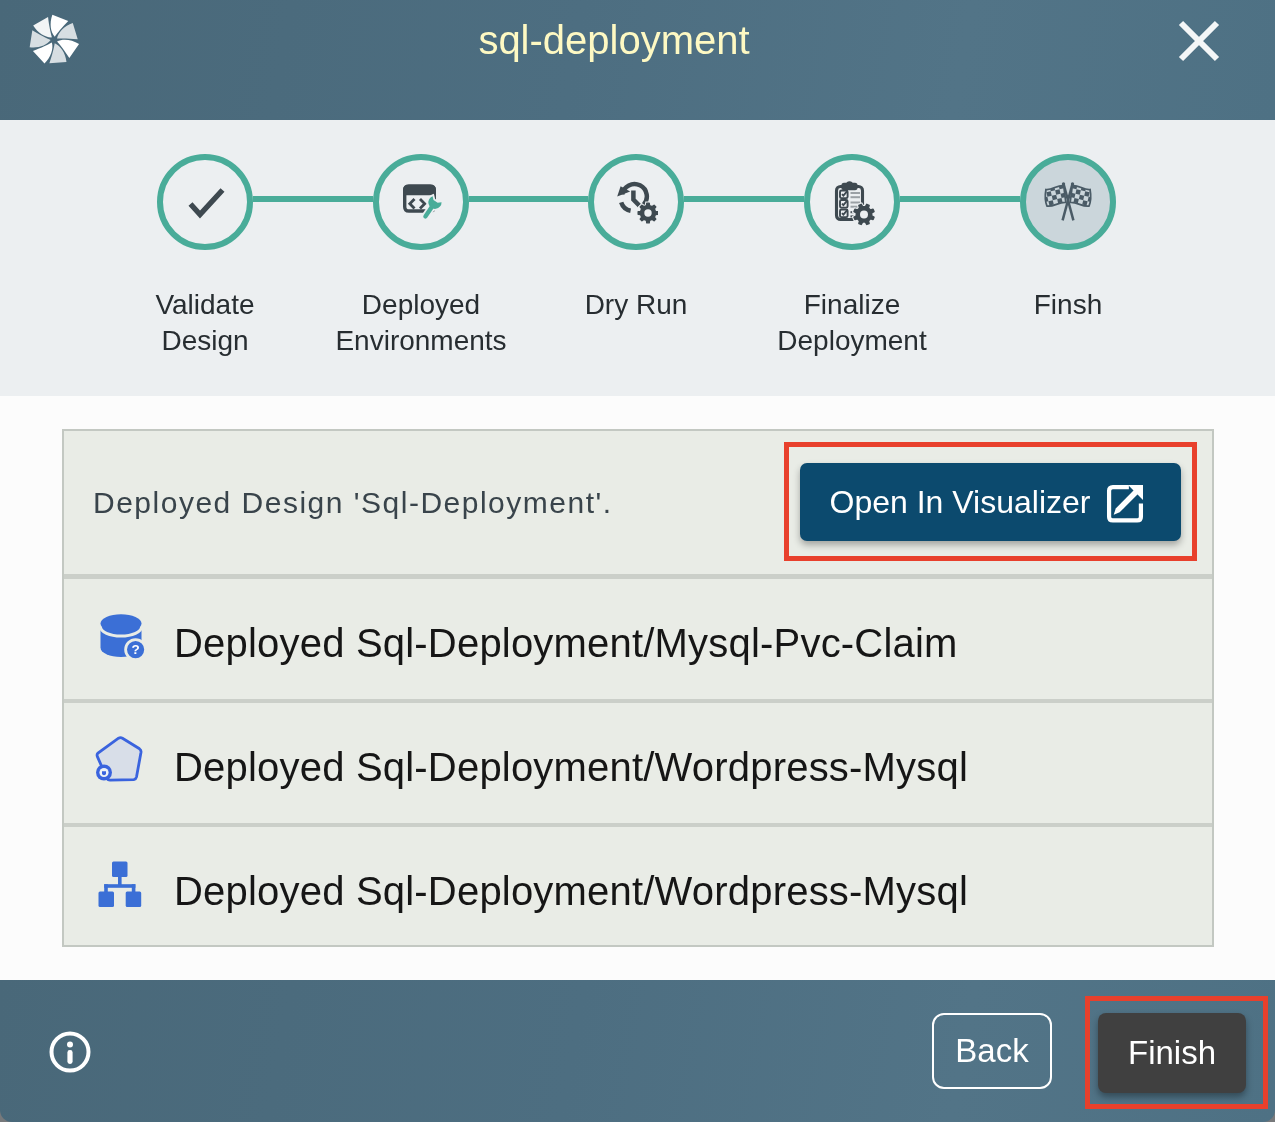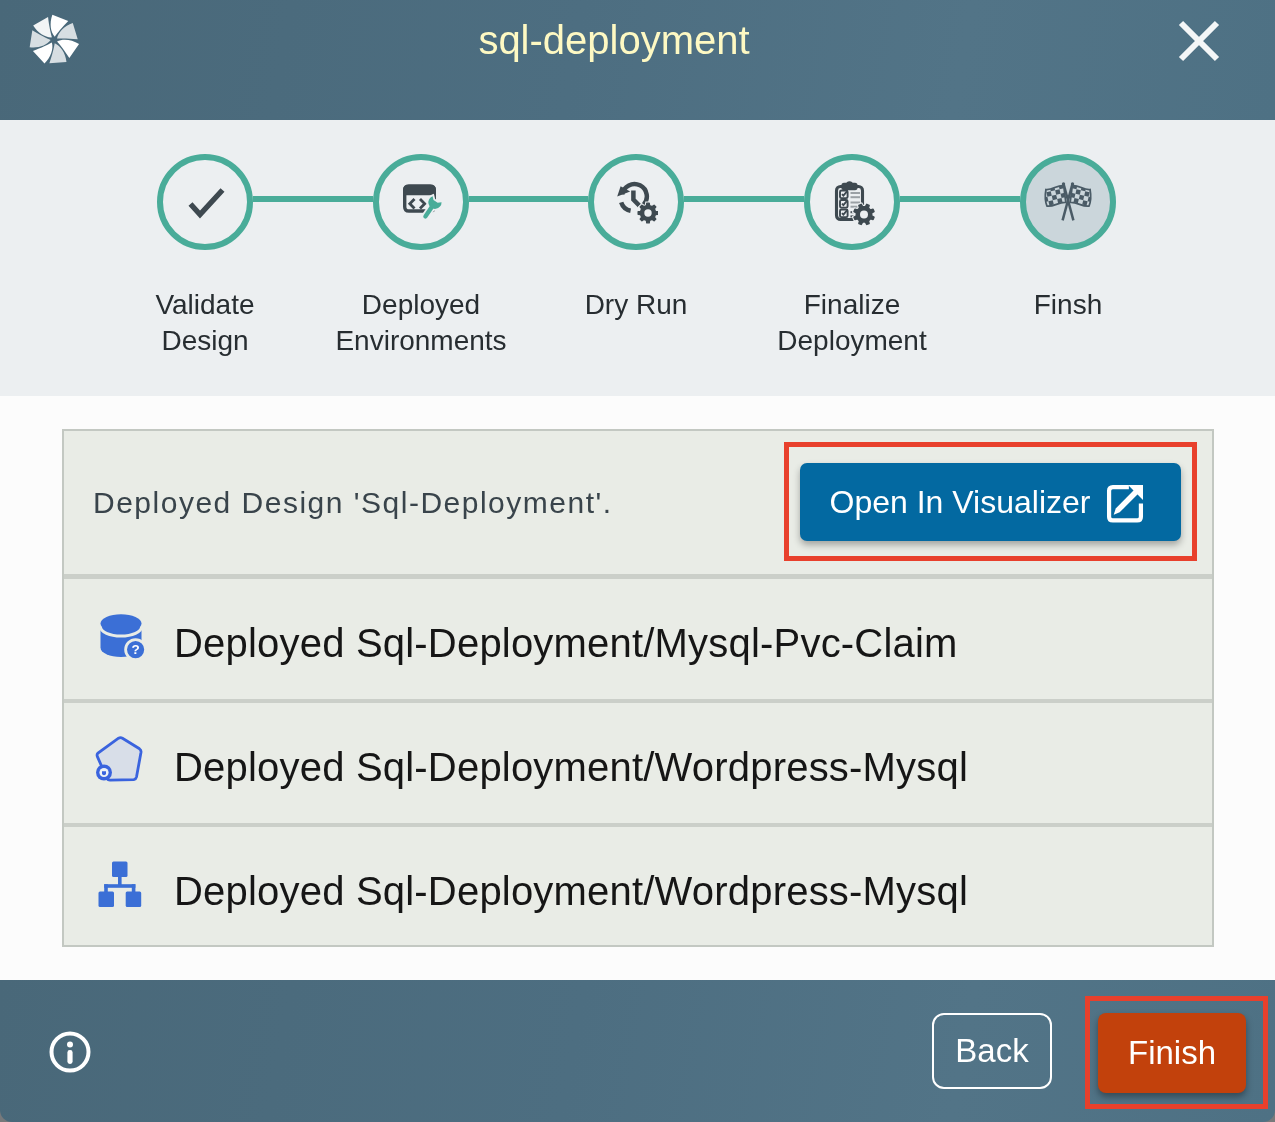--- a/index.html
+++ b/index.html
@@ -15,27 +15,27 @@
        background:linear-gradient(100deg,#496879 0%,#4d6e81 45%,#527487 75%,#4e7184 100%);
        border-radius:0 0 12px 12px}
   .circ{position:absolute;width:84px;height:84px;border-radius:50%;border:6px solid #49AC99;background:#ECEFF1}
   .circ5{background:#CBD6DB}
   .conn{position:absolute;top:196px;height:6px;background:#49AC99}
   .slabel{position:absolute;top:287px;font-size:28px;line-height:36px;color:#272D31;text-align:center;white-space:pre-line}
   .listbox{position:absolute;left:62px;top:429px;width:1152px;height:518px;
            border:2px solid #C3C8C2;background:#CBCFC9;box-sizing:border-box}
   .row{position:absolute;left:0;width:1148px;background:#E9ECE6}
   .rowtext{position:absolute;font-size:40px;color:#161616;white-space:nowrap;letter-spacing:0.2px}
-  .btn-viz{position:absolute;left:800px;top:463px;width:381px;height:78px;background:#0369a1;border-radius:7px;
+  .btn-viz{position:absolute;left:800px;top:463px;width:381px;height:78px;background:#0c4a6e;border-radius:7px;
            box-shadow:0 4px 7px rgba(0,0,0,0.3);color:#fff;font-size:32px;display:flex;align-items:center;justify-content:center}
   .redbox1{position:absolute;left:784px;top:442px;width:413px;height:119px;border:5px solid #E8402C;box-sizing:border-box}
   .redbox2{position:absolute;left:1085px;top:996px;width:183px;height:113px;border:5px solid #E8402C;box-sizing:border-box}
   .btn-back{position:absolute;left:932px;top:1013px;width:120px;height:76px;border:2.5px solid #fff;border-radius:12px;
             box-sizing:border-box;color:#fff;font-size:33px;display:flex;align-items:center;justify-content:center}
-  .btn-finish{position:absolute;left:1098px;top:1013px;width:148px;height:80px;background:#c2410c;border-radius:8px;
+  .btn-finish{position:absolute;left:1098px;top:1013px;width:148px;height:80px;background:#404040;border-radius:8px;
             box-shadow:0 4px 7px rgba(0,0,0,0.35);color:#fff;font-size:33px;display:flex;align-items:center;justify-content:center}
 </style>
 </head>
 <body>
 
 <div class="hdr"></div>
 <svg class="abs" style="left:28px;top:14px" width="52" height="52" viewBox="-27 -27 54 54">
   <g id="logo">
     <path transform="rotate(0.0)" d="M 0.8 -3.4 C -3.6 -8.3, -4.9 -17.6, -1.7 -26.3 L 14.8 -19.7 C 8.0 -13.0, 3.4 -7.0, 0.8 -3.4 Z" fill="#FFFFFF"></path>
     <path transform="rotate(51.43)" d="M 0.8 -3.4 C -3.6 -8.3, -4.9 -17.6, -1.7 -26.3 L 14.8 -19.7 C 8.0 -13.0, 3.4 -7.0, 0.8 -3.4 Z" fill="#D7DEE2"></path>

